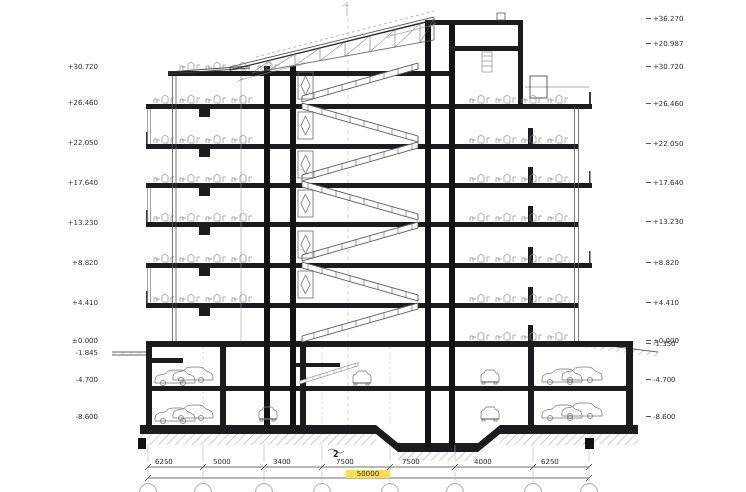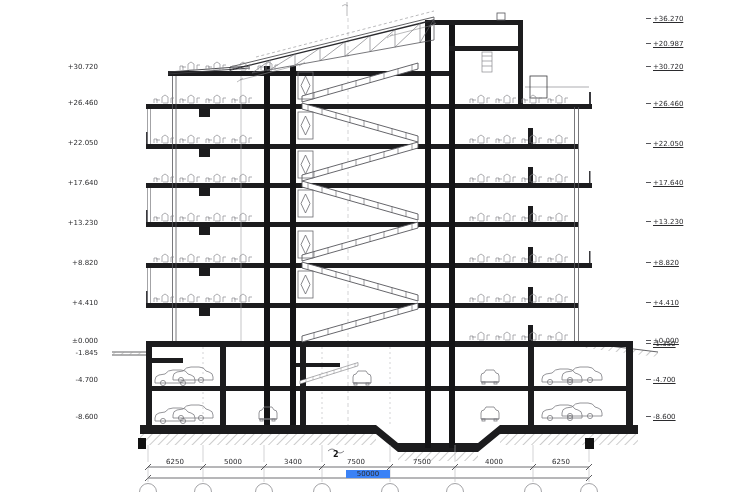--- a/index.html
+++ b/index.html
@@ -1,24 +1,24 @@
 <!DOCTYPE html>
 <html><head>
 <meta charset="utf-8">
 <style>
   html,body{margin:0;padding:0;background:#fff;}
   body{width:746px;height:492px;overflow:hidden;font-family:"DejaVu Sans",sans-serif;}
   .stage{position:relative;width:746px;height:492px;background:#ffffff;}
   .stage svg{position:absolute;left:0;top:0;}
   .lvl{position:absolute;font-size:7px;line-height:8px;color:#2b2b2e;white-space:nowrap;}
   .lvl-l{left:46px;width:52px;text-align:right;}
-  .lvl-r{left:646px;width:56px;text-align:left;text-decoration:underline;}
+  .lvl-r{left:646px;width:56px;text-align:left;}
   .lvl-r::before{content:"";display:inline-block;width:5px;height:1px;background:#55555a;margin-right:2px;vertical-align:2px;}
-  .dim{position:absolute;top:458px;width:40px;text-align:center;font-size:7px;color:#2b2b2e;}
-  .total{position:absolute;top:470px;left:346px;width:44px;text-align:center;font-size:7px;color:#2b2b2e;background:#3b82f6;}
+  .dim{position:absolute;top:458px;width:40px;font-size:7px;color:#2b2b2e;}
+  .total{position:absolute;top:470px;left:346px;width:44px;text-align:center;font-size:7px;color:#2b2b2e;background:#fde047;}
   .marker2{position:absolute;left:333px;top:450px;font-size:8px;font-weight:bold;color:#151515;}
 </style>
 </head>
 <body>
 
 <div class="stage">
 
 <svg width="746" height="492" viewBox="0 0 746 492" xmlns="http://www.w3.org/2000/svg" xmlns:xlink="http://www.w3.org/1999/xlink">
   <defs>
     <pattern id="hatch" width="6" height="6" patternUnits="userSpaceOnUse" patternTransform="rotate(45)">

